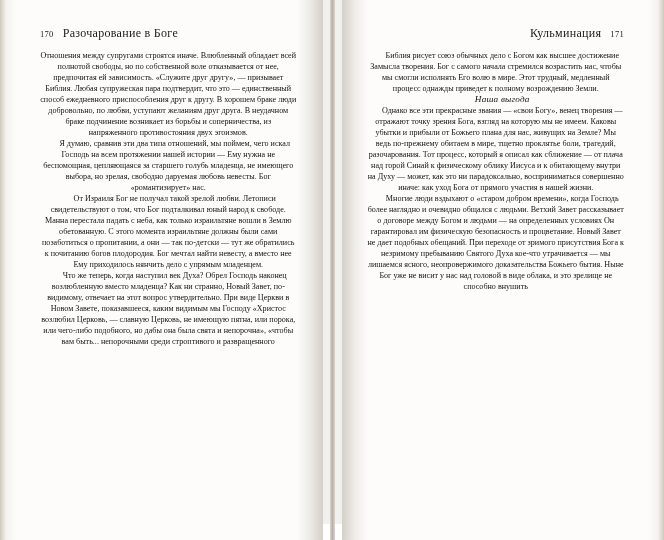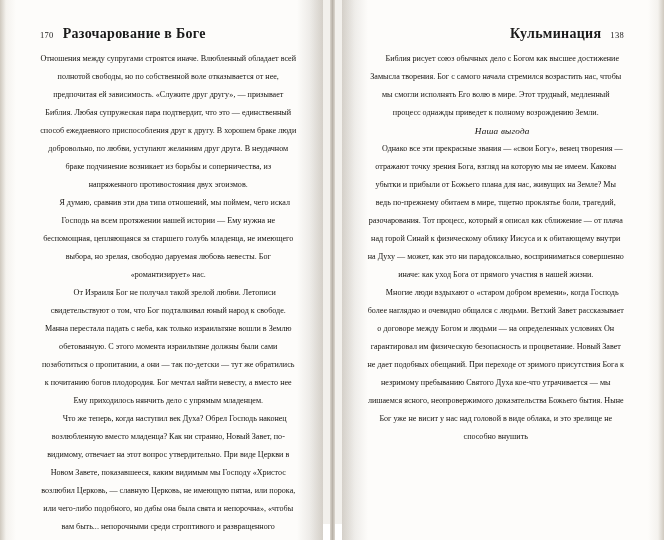--- a/index.html
+++ b/index.html
@@ -52,24 +52,24 @@
     font-size: 8.5px;
     letter-spacing: 0.3px;
     color: #1a1a1a;
     margin-bottom: 13px;
     height: 11px;
     align-items: baseline;
   }
   .rh-left .folio { margin-right: 9px; }
   .rh-right { justify-content: flex-end; }
   .rh-right .folio { margin-left: 9px; }
-  .rh-title { font-size: 14px; font-weight: bold; }
+  .rh-title { font-size: 12px; }
   .col {
     font-size: 8.1px;
-    line-height: 18px;
+    line-height: 11px;
     text-align: justify;
     color: #14120f;
     hyphens: auto;
   }
   .col p {
     margin: 0;
     text-indent: 13px;
     text-align: center;
   }
   .col p.noindent { text-indent: 0; }
@@ -124,21 +124,21 @@
     </div>
     <div class="shadow-left"></div>
   </div>
 
   <div class="gutter"></div>
 
   <div class="page page-right">
     <div class="edge edge-r"></div>
     <div class="running-head rh-right">
       <span class="rh-title">Кульминация</span>
-      <span class="folio">138</span>
+      <span class="folio">171</span>
     </div>
     <div class="col">
       <p>Библия рисует союз обычных дело с Богом как высшее достижение Замысла творения. Бог с самого начала стремился возрастить нас, чтобы мы смогли исполнять Его волю в мире. Этот трудный, медленный процесс однажды приведет к полному возрождению Земли.</p>
       <p class="subhead">Наша выгода</p>
       <p>Однако все эти прекрасные звания — «свои Богу», венец творения — отражают точку зрения Бога, взгляд на которую мы не имеем. Каковы убытки и прибыли от Божьего плана для нас, живущих на Земле? Мы ведь по-прежнему обитаем в мире, тщетно проклятье боли, трагедий, разочарования. Тот процесс, который я описал как сближение — от плача над горой Синай к физическому облику Иисуса и к обитающему внутри на Духу — может, как это ни парадоксально, восприниматься совершенно иначе: как уход Бога от прямого участия в нашей жизни.</p>
       <p>Многие люди вздыхают о «старом добром времени», когда Господь более наглядно и очевидно общался с людьми. Ветхий Завет рассказывает о договоре между Богом и людьми — на определенных условиях Он гарантировал им физическую безопасность и процветание. Новый Завет не дает подобных обещаний. При переходе от зримого присутствия Бога к незримому пребыванию Святого Духа кое-что утрачивается — мы лишаемся ясного, неопровержимого доказательства Божьего бытия. Ныне Бог уже не висит у нас над головой в виде облака, и это зрелище не способно внушить</p>
     </div>
     <div class="shadow-right"></div>
   </div>
 

